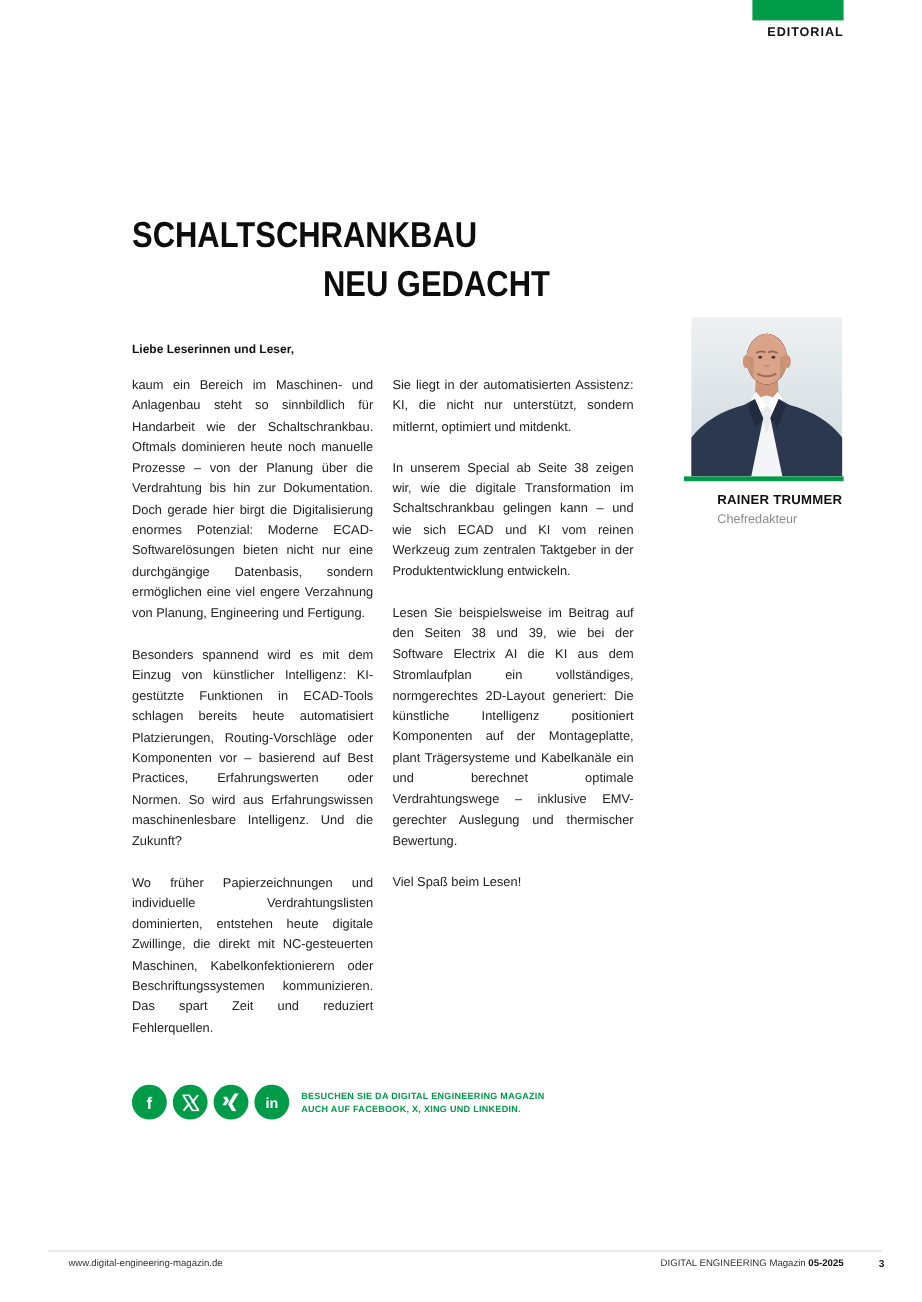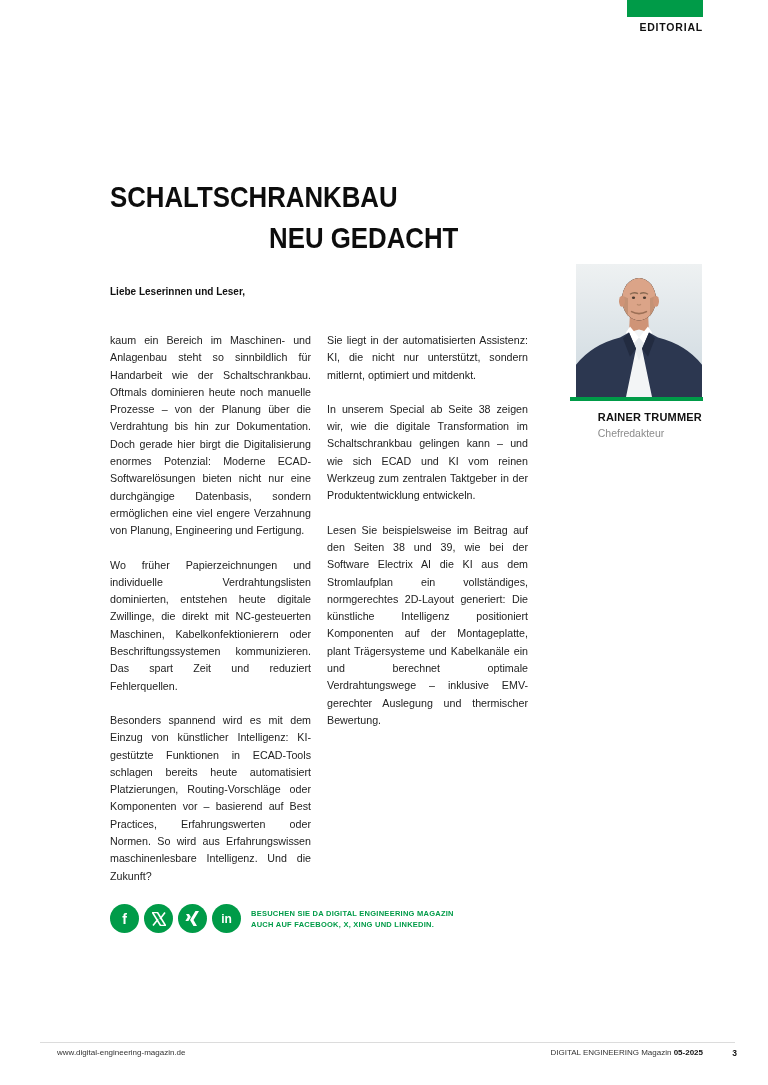--- a/index.html
+++ b/index.html
@@ -16,21 +16,21 @@
     position:absolute; left:110px; top:176px; width:405px;
     transform:scaleX(.86); transform-origin:left top;
     font-weight:bold; font-size:30px; line-height:41px; color:#0d0d0d; letter-spacing:0;
   }
   .title-line2 { text-align:right; }
 
   
   .greeting { position:absolute; left:110px; top:286px; font-size:10px; font-weight:bold; color:#111; }
 
   
-  .col { position:absolute; top:332px; width:201px; font-size:10.7px; line-height:17.3px; text-align:justify; color:#222; hyphens:auto; }
+  .col { position:absolute; top:313px; width:201px; font-size:10.7px; line-height:17.3px; text-align:justify; color:#222; hyphens:auto; }
   .col-left  { left:110px; }
   .col-right { left:327px; }
   .col p { margin:0 0 17px 0; }
 
   
   .portrait { position:absolute; left:576px; top:264px; width:126px; height:133px; display:block; }
   .portrait-underline { position:absolute; left:570px; top:397px; width:133px; height:4px; background:#009b48; }
   .author { position:absolute; right:66px; top:411px; text-align:left; }
   .author-name { font-size:11px; font-weight:bold; letter-spacing:.2px; color:#111; }
   .author-role { font-size:10.5px; color:#8c8c8c; margin-top:4px; }
@@ -60,28 +60,29 @@
 
 <div class="title-block">
   <div class="title-line1">SCHALTSCHRANKBAU</div>
   <div class="title-line2">NEU GEDACHT</div>
 </div>
 
 <div class="greeting">Liebe Leserinnen und Leser,</div>
 
 <div class="col col-left">
   <p>kaum ein Bereich im Maschinen- und Anlagenbau steht so sinnbildlich für Handarbeit wie der Schaltschrankbau. Oftmals dominieren heute noch manuelle Prozesse – von der Planung über die Verdrahtung bis hin zur Dokumentation. Doch gerade hier birgt die Digitalisierung enormes Potenzial: Moderne ECAD-Softwarelösungen bieten nicht nur eine durchgängige Datenbasis, sondern ermöglichen eine viel engere Verzahnung von Planung, Engineering und Fertigung.</p>
+  <p>Besonders spannend wird es mit dem Einzug von künstlicher Intelligenz: KI-gestützte Funktionen in ECAD-Tools schlagen bereits heute automatisiert Platzierungen, Routing-Vorschläge oder Komponenten vor – basierend auf Best Practices, Erfahrungswerten oder Normen. So wird aus Erfahrungswissen maschinenlesbare Intelligenz. Und die Zukunft?</p>
   <p>Wo früher Papierzeichnungen und individuelle Verdrahtungslisten dominierten, entstehen heute digitale Zwillinge, die direkt mit NC-gesteuerten Maschinen, Kabelkonfektionierern oder Beschriftungssystemen kommunizieren. Das spart Zeit und reduziert Fehlerquellen.</p>
-  <p>Besonders spannend wird es mit dem Einzug von künstlicher Intelligenz: KI-gestützte Funktionen in ECAD-Tools schlagen bereits heute automatisiert Platzierungen, Routing-Vorschläge oder Komponenten vor – basierend auf Best Practices, Erfahrungswerten oder Normen. So wird aus Erfahrungswissen maschinenlesbare Intelligenz. Und die Zukunft?</p>
 </div>
 
 <div class="col col-right">
   <p>Sie liegt in der automatisierten Assistenz: KI, die nicht nur unterstützt, sondern mitlernt, optimiert und mitdenkt.</p>
   <p>In unserem Special ab Seite 38 zeigen wir, wie die digitale Transformation im Schaltschrankbau gelingen kann – und wie sich ECAD und KI vom reinen Werkzeug zum zentralen Taktgeber in der Produktentwicklung entwickeln.</p>
   <p>Lesen Sie beispielsweise im Beitrag auf den Seiten 38 und 39, wie bei der Software Electrix AI die KI aus dem Stromlaufplan ein vollständiges, normgerechtes 2D-Layout generiert: Die künstliche Intelligenz positioniert Komponenten auf der Montageplatte, plant Trägersysteme und Kabelkanäle ein und berechnet optimale Verdrahtungswege – inklusive EMV-gerechter Auslegung und thermischer Bewertung.</p>
+  <p>Viel Spaß beim Lesen!</p>
 </div>
 
 <svg class="portrait" viewBox="0 0 126 132" xmlns="http://www.w3.org/2000/svg" preserveAspectRatio="none">
   <defs>
     <linearGradient id="bg" x1="0" y1="0" x2="0" y2="1">
       <stop offset="0" stop-color="#eef1f2"></stop>
       <stop offset="1" stop-color="#cdd8df"></stop>
     </linearGradient>
   </defs>
   <rect x="0" y="0" width="126" height="132" fill="url(#bg)"></rect>

